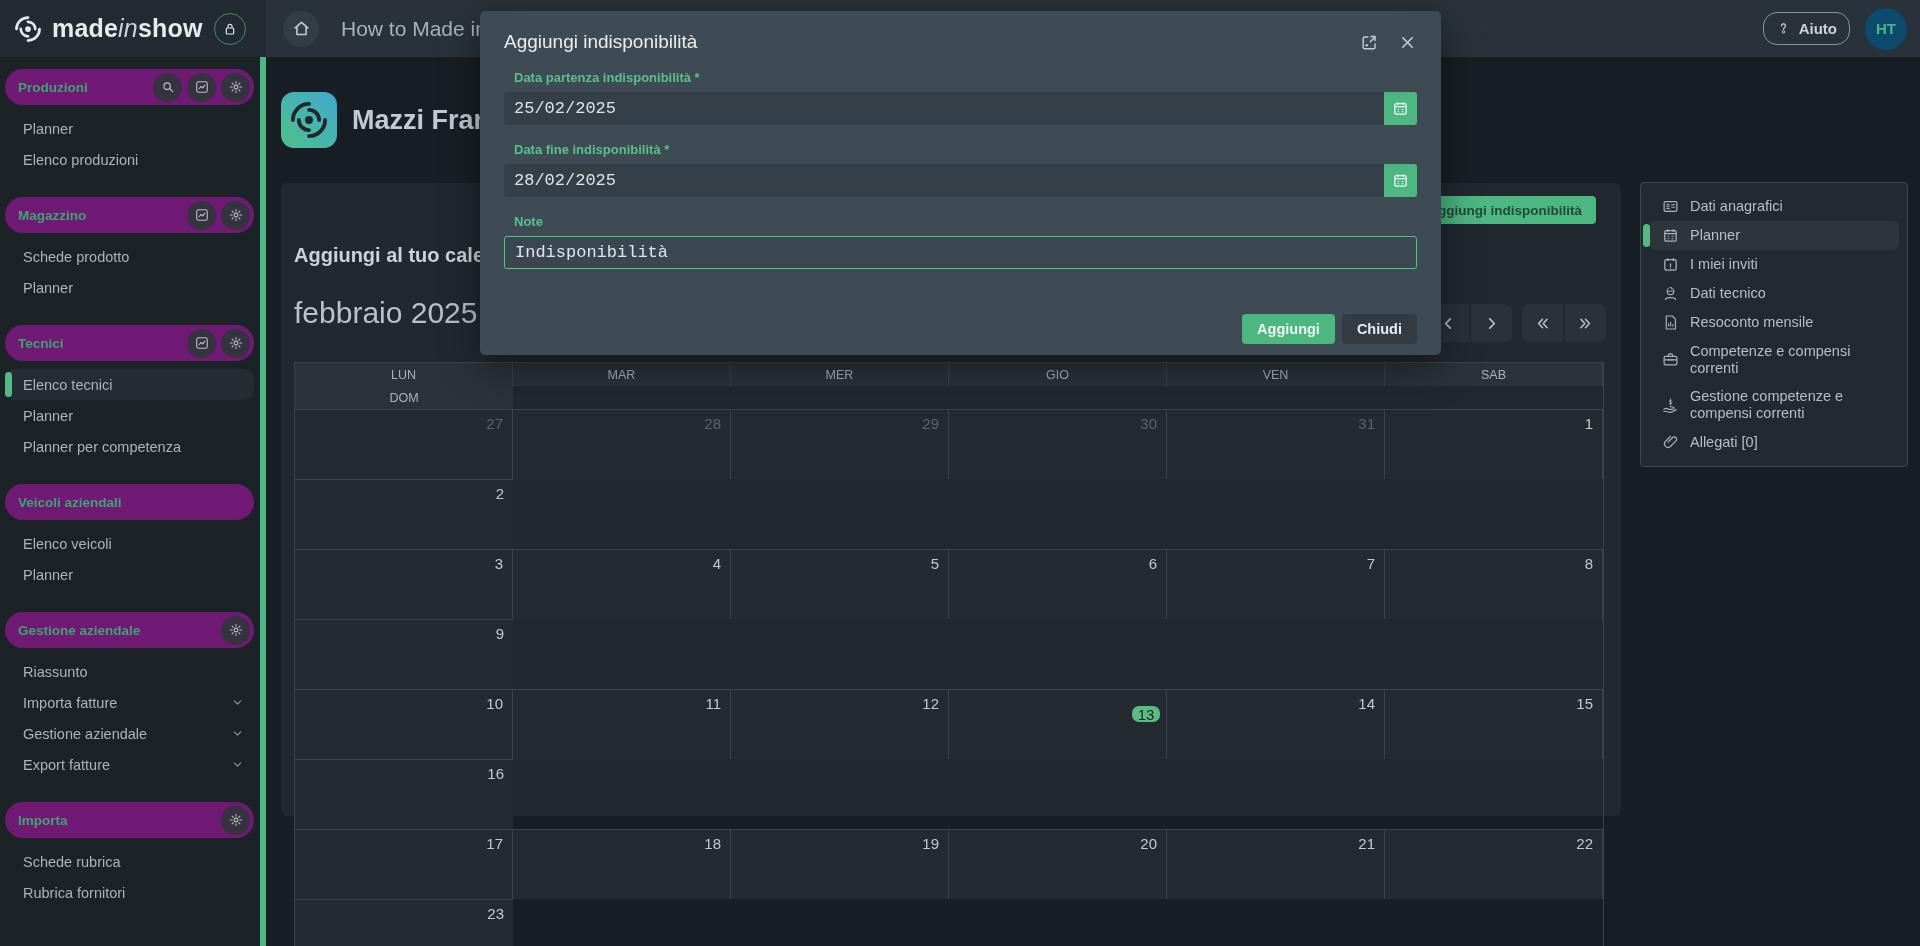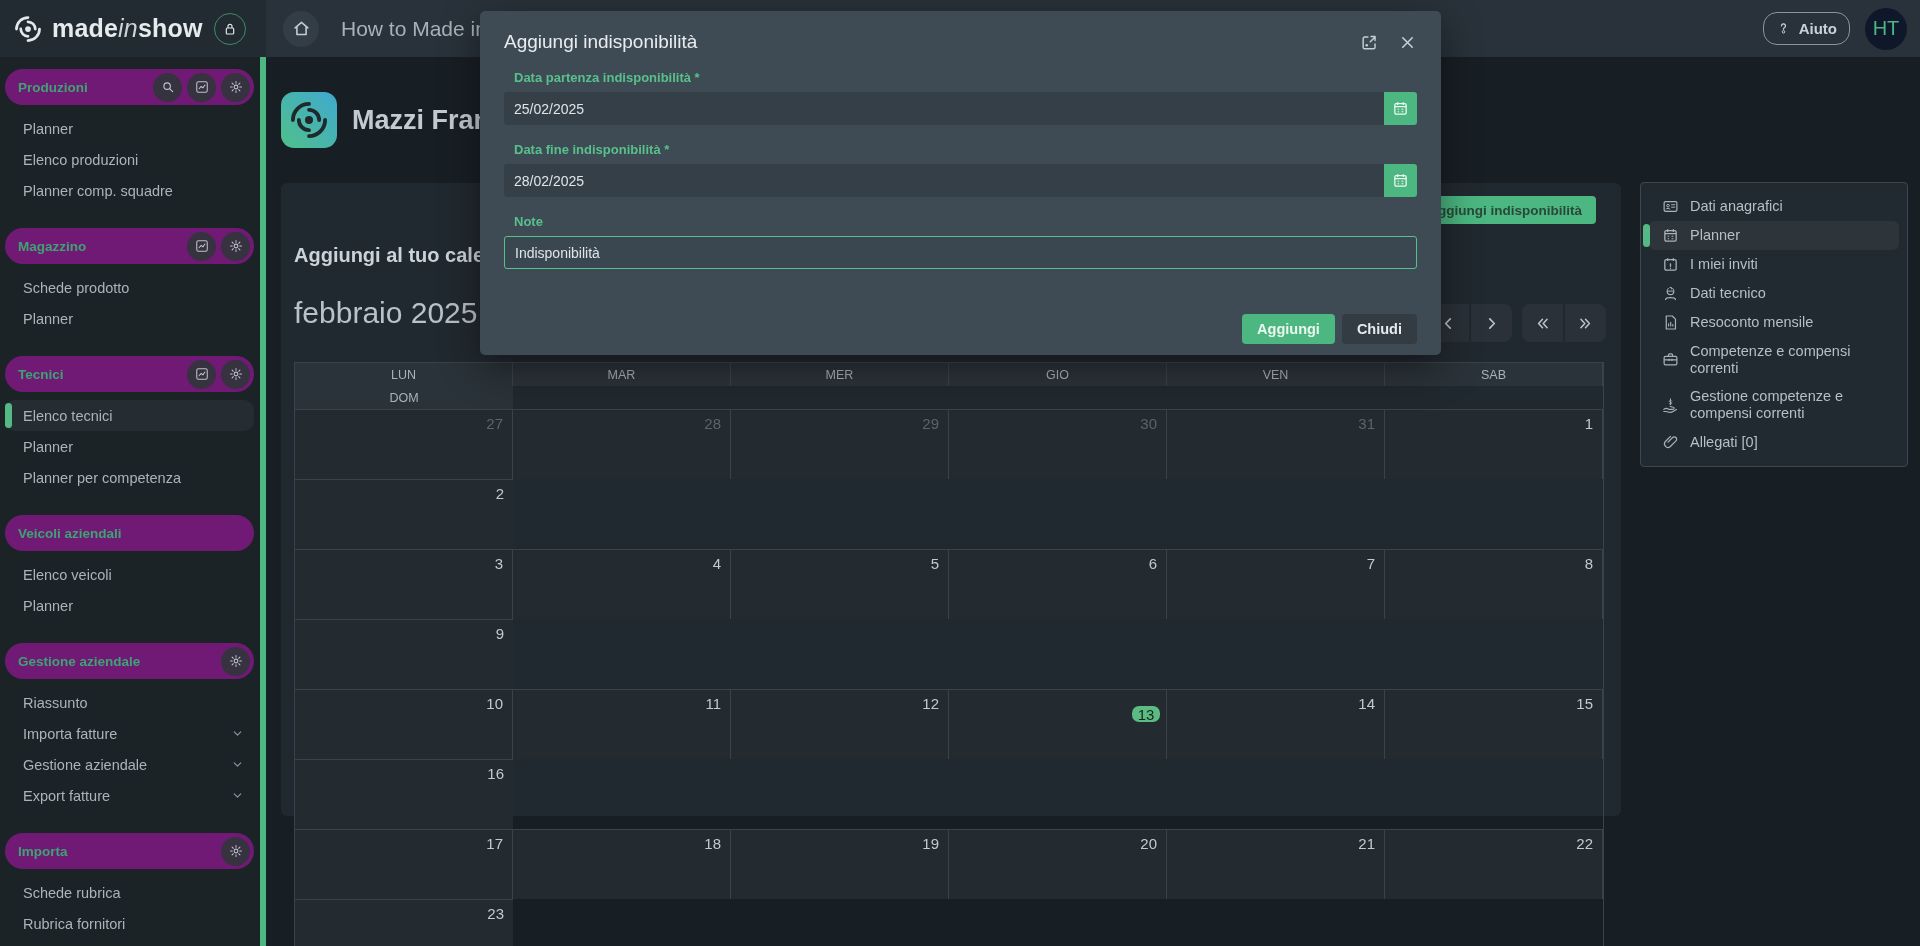--- a/index.html
+++ b/index.html
@@ -16,21 +16,21 @@
   .brand-text i{font-style:italic;font-weight:300;color:#ccd4d9;}
   .lock-badge{width:32px;height:32px;border:1.5px solid #3f8a66;border-radius:50%;display:flex;align-items:center;justify-content:center;color:#dfe5e9;margin-left:2px;flex:0 0 32px;box-sizing:border-box;}
   .lock-badge svg{width:16px;height:16px;}
   .home-btn{width:36px;height:36px;border-radius:50%;background:#333d45;display:flex;align-items:center;justify-content:center;margin-left:17px;color:#c3ccd2;cursor:pointer;}
   .home-btn svg{width:19px;height:19px;}
   .page-title{margin-left:22px;font-size:21px;color:#a7b1b8;white-space:nowrap;}
   .topbar-right{margin-left:auto;display:flex;align-items:center;gap:15px;padding-right:13px;}
   .help-btn{display:flex;align-items:center;gap:8px;background:none;border:1px solid #84979f;border-radius:14px;color:#c9d2d8;font-size:15px;font-weight:700;padding:7px 12px;font-family:inherit;cursor:pointer;}
   .help-btn .q-icon{display:flex;color:#c9d2d8;}
   .help-btn svg{width:15px;height:15px;}
-  .avatar{width:42px;height:42px;border-radius:50%;background:#0f172a;color:#4db583;display:flex;align-items:center;justify-content:center;font-size:20px;font-weight:400;cursor:pointer;}
+  .avatar{width:42px;height:42px;border-radius:50%;background:#0c4a6e;color:#4db583;display:flex;align-items:center;justify-content:center;font-size:15px;font-weight:700;cursor:pointer;}
 
   
   .sidebar{position:absolute;top:57px;left:0;width:260px;bottom:0;background:#1c2327;padding:12px 6px 0 5px;box-sizing:border-box;overflow:hidden;}
   .side-accent{position:absolute;top:57px;left:260px;width:6px;bottom:0;background:#4cb781;z-index:2;}
   .section{margin-bottom:22px;}
   .sec-head{background:#701a75;border-radius:18px;height:36px;display:flex;align-items:center;padding:0 4px 0 13px;}
   .sec-title{color:#3ea373;font-weight:700;font-size:13.5px;flex:1;}
   .sec-icons{display:flex;gap:5px;}
   .icon-circle{width:29px;height:29px;border-radius:50%;background:#37323f;color:#bcc4ca;display:flex;align-items:center;justify-content:center;cursor:pointer;}
   .icon-circle svg{width:14px;height:14px;}
@@ -77,21 +77,21 @@
   .rp-item.selected::before{content:'';position:absolute;left:-6px;top:3px;bottom:3px;width:7px;border-radius:4px;background:#55b986;}
 
   
   .modal{position:absolute;left:480px;top:11px;width:961px;height:344px;background:#3f4b54;border-radius:5px;box-shadow:0 12px 40px rgba(0,0,0,.45);z-index:10;padding:0 24px;box-sizing:border-box;}
   .modal-head{display:flex;align-items:center;padding-top:20px;}
   .modal-title{font-size:19px;color:#e9edf0;flex:1;}
   .m-icon{color:#c6cfd5;margin-left:19px;display:flex;cursor:pointer;}
   .m-icon svg{width:19px;height:19px;}
   .field{margin-top:17px;}
   .field-label{margin-bottom:7px;padding-left:10px;color:#58c08b;font-size:13px;font-weight:700;}
-  .field-input{position:relative;height:33px;background:#353f48;border-radius:3px;display:flex;align-items:center;padding:0 44px 0 10px;color:#dfe5e9;font-size:14px;box-sizing:border-box;}
+  .field-input{position:relative;height:33px;background:#353f48;border-radius:3px;display:flex;align-items:center;padding:0 44px 0 10px;color:#dfe5e9;font-size:17px;box-sizing:border-box;font-family:Liberation Mono, monospace;}
   .field-input.focus-green{background:#3a4650;border:1px solid #58c08b;}
   .cal-btn{position:absolute;right:0;top:0;width:33px;height:33px;background:#4cb781;border-radius:0 3px 3px 0;display:flex;align-items:center;justify-content:center;color:#f0f8f3;cursor:pointer;}
   .cal-btn svg{width:17px;height:17px;}
   .modal-actions{position:absolute;right:24px;bottom:11px;display:flex;gap:7px;}
   .btn-green{background:#4cb781;color:#eaf6ef;font-weight:700;font-size:14.5px;border:none;border-radius:4px;padding:7px 15px;font-family:inherit;cursor:pointer;}
   .btn-dark{background:#333c43;color:#e6ebee;font-weight:700;font-size:14.5px;border:none;border-radius:4px;padding:7px 15px;font-family:inherit;cursor:pointer;}
 </style>
 </head>
 <body>
 
@@ -163,23 +163,20 @@
               </svg>
             </span>
           </span>
         </div>
         <div class="sec-items">
           <div class="side-item">
             <span>Planner</span>
           </div>
           <div class="side-item">
             <span>Elenco produzioni</span>
-          </div>
-          <div class="side-item">
-            <span>Planner comp. squadre</span>
           </div>
         </div>
       </div>
       <div class="section">
         <div class="sec-head">
           <span class="sec-title">Magazzino</span>
           <span class="sec-icons">
             <span class="icon-circle">
               <svg viewBox="0 0 24 24" fill="none">
                 <rect x="3" y="3" width="18" height="18" rx="3" stroke="currentColor" stroke-width="1.8"></rect>

